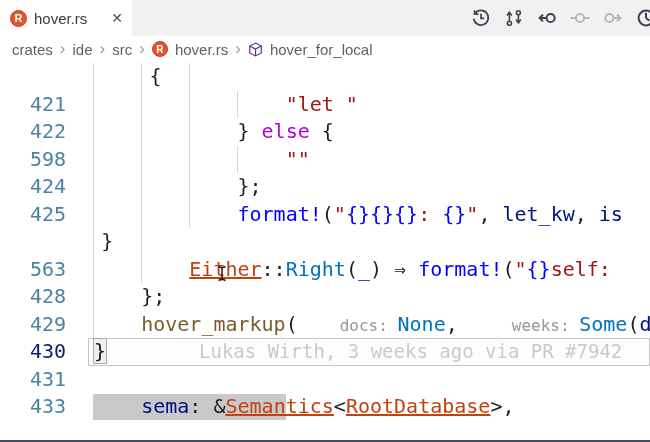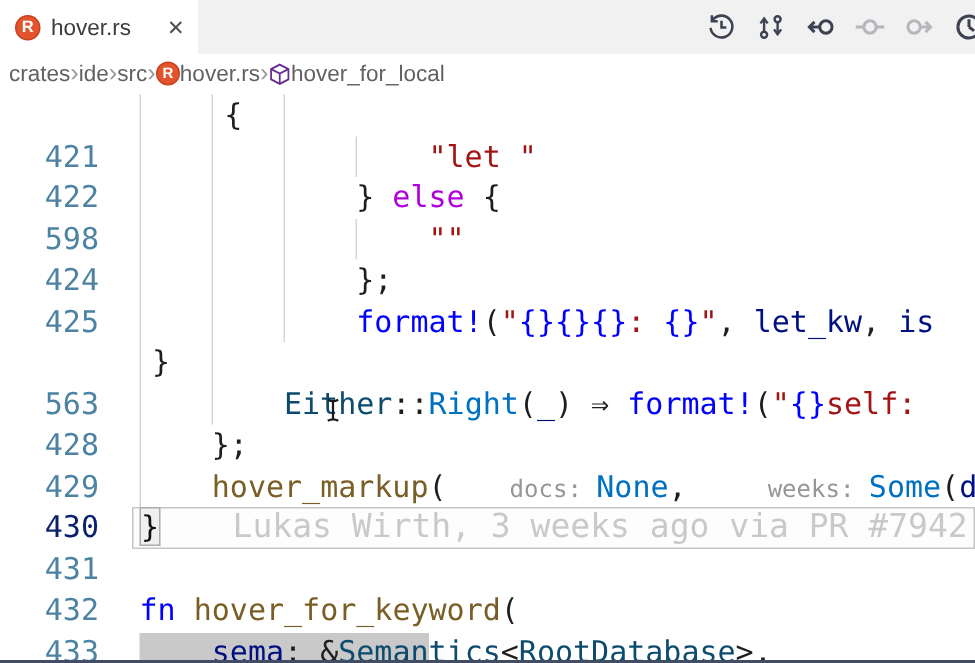--- a/index.html
+++ b/index.html
@@ -14,47 +14,47 @@
   .rust-icon { width:17px; height:17px; border-radius:50%; background:var(--rustOrange); color:#fff;
                font-weight:bold; font-size:11px; display:flex; align-items:center; justify-content:center; flex:none;
                border:1px solid #c8401f; }
   .toolbar { position:absolute; right:0; top:0; height:36px; display:flex; align-items:center; gap:13px; overflow:hidden; width:218px; justify-content:flex-end; padding-right:0; }
   .toolbar svg { flex:none; display:block; }
   .icon-dark  { stroke:var(--iconDark); }
   .icon-gray  { stroke:var(--iconGray); }
   .clip-icon { width:14px; overflow:hidden; flex:none; }
 
   
-  .breadcrumb { height:26px; background:#fff; display:flex; align-items:center; padding-left:6px;
+  .breadcrumb { height:26px; background:#fff; display:flex; align-items:center; gap:7px; padding-left:12px;
                 font-size:15px; color:#616161; }
   .crumb { cursor:pointer; }
   .crumb-sep { color:#9a9a9a; font-size:17px; line-height:1; padding-bottom:2px; }
   .symbol-cube-icon { display:flex; align-items:center; }
 
   
   .editor { position:absolute; top:62px; left:0; right:0; bottom:2px; overflow:hidden; background:#fff; padding-top:1px; }
   .row { display:flex; height:27.5px; }
   .gutter-num { width:88px; flex:none; text-align:right; padding-right:22px;
                 font:20px/27.5px "DejaVu Sans Mono", monospace; color:var(--lineNumber); }
   .row.current .gutter-num { color:var(--lineNumberActive); }
   .line-body { flex:1; position:relative; }
   .row.current .line-body { outline:1px solid var(--currentLineBorder); outline-offset:-1px; background:#fdfdfd; }
   .code-text { font:20px/27.5px "DejaVu Sans Mono", monospace; white-space:pre; padding-left:5px; height:27.5px; position:relative; }
   .code-text span { position:relative; z-index:1; }
   .sel { position:absolute; top:1px; bottom:1px; background:var(--selection); z-index:0; }
-  .blame { color:var(--blame); margin-left:48px; font-size:22px; }
+  .blame { color:var(--blame); margin-left:92px; font-size:19px; }
   .tk-b { border:1px solid #acacac; background:#efefef; }
   .tk-i { font-size:16px; color:var(--inlay);margin-left:42px; }
   .guide { position:absolute; width:1px; background:var(--indentGuide); z-index:0; }
 
   .bottom-bar { position:absolute; left:0; right:0; bottom:0; height:2px; background:var(--bottomBar); }
 
   .mouse-cursor { position:absolute; left:216px; top:265px; z-index:5; }
 </style>
-<style>.tk-p{color:#1e1e1e;}.tk-k{color:#af00db;}.tk-s{color:#a31515;}.tk-m{color:#0000ff;}.tk-v{color:#001080;}.tk-t{color:#0c4a6e;}.tk-e{color:#0070c1;}.tk-f{color:#795e26;}.tk-i{color:#969696;}.tk-b{color:#111111;}</style></head>
+<style>.tk-p{color:#1e1e1e;}.tk-k{color:#af00db;}.tk-s{color:#a31515;}.tk-m{color:#0000ff;}.tk-v{color:#001080;}.tk-t{color:#c2410c;text-decoration:underline;}.tk-e{color:#0070c1;}.tk-f{color:#795e26;}.tk-i{color:#969696;}.tk-b{color:#111111;}</style></head>
 <body>
 
 <div class="tabbar">
   <div class="tab">
     <div class="rust-icon">R</div>
     <span class="tab-label">hover.rs</span>
     <span class="tab-close">✕</span>
   </div>
 
   <div class="toolbar">
@@ -186,26 +186,20 @@
           <div class="code-text"><span class="tk-b">}</span><span class="blame">Lukas Wirth, 3 weeks ago via PR #7942</span></div>
         </div>
       </div>
       <div class="row">
         <div class="gutter-num">431</div>
         <div class="line-body">
           <div class="code-text"></div>
         </div>
       </div>
       <div class="row">
-        <div class="gutter-num">432</div>
-        <div class="line-body">
-          <div class="code-text"><span class="tk-m">fn</span><span class="tk-p"> </span><span class="tk-f">hover_for_keyword</span><span class="tk-p">(</span></div>
-        </div>
-      </div>
-      <div class="row">
         <div class="gutter-num">433</div>
         <div class="line-body">
           <div class="code-text"><div class="sel" style="left: calc(0ch + 5px); width: 16ch;"></div><span class="tk-p">    </span><span class="tk-v">sema</span><span class="tk-p">: &amp;</span><span class="tk-t">Semantics</span><span class="tk-p">&lt;</span><span class="tk-t">RootDatabase</span><span class="tk-p">&gt;,</span></div>
         </div>
       </div>
     </div>
 </div>
 
 <div class="mouse-cursor">
   <svg width="12" height="17" viewBox="0 0 12 17" fill="none" stroke="#1a1a1a" stroke-width="1.5">

